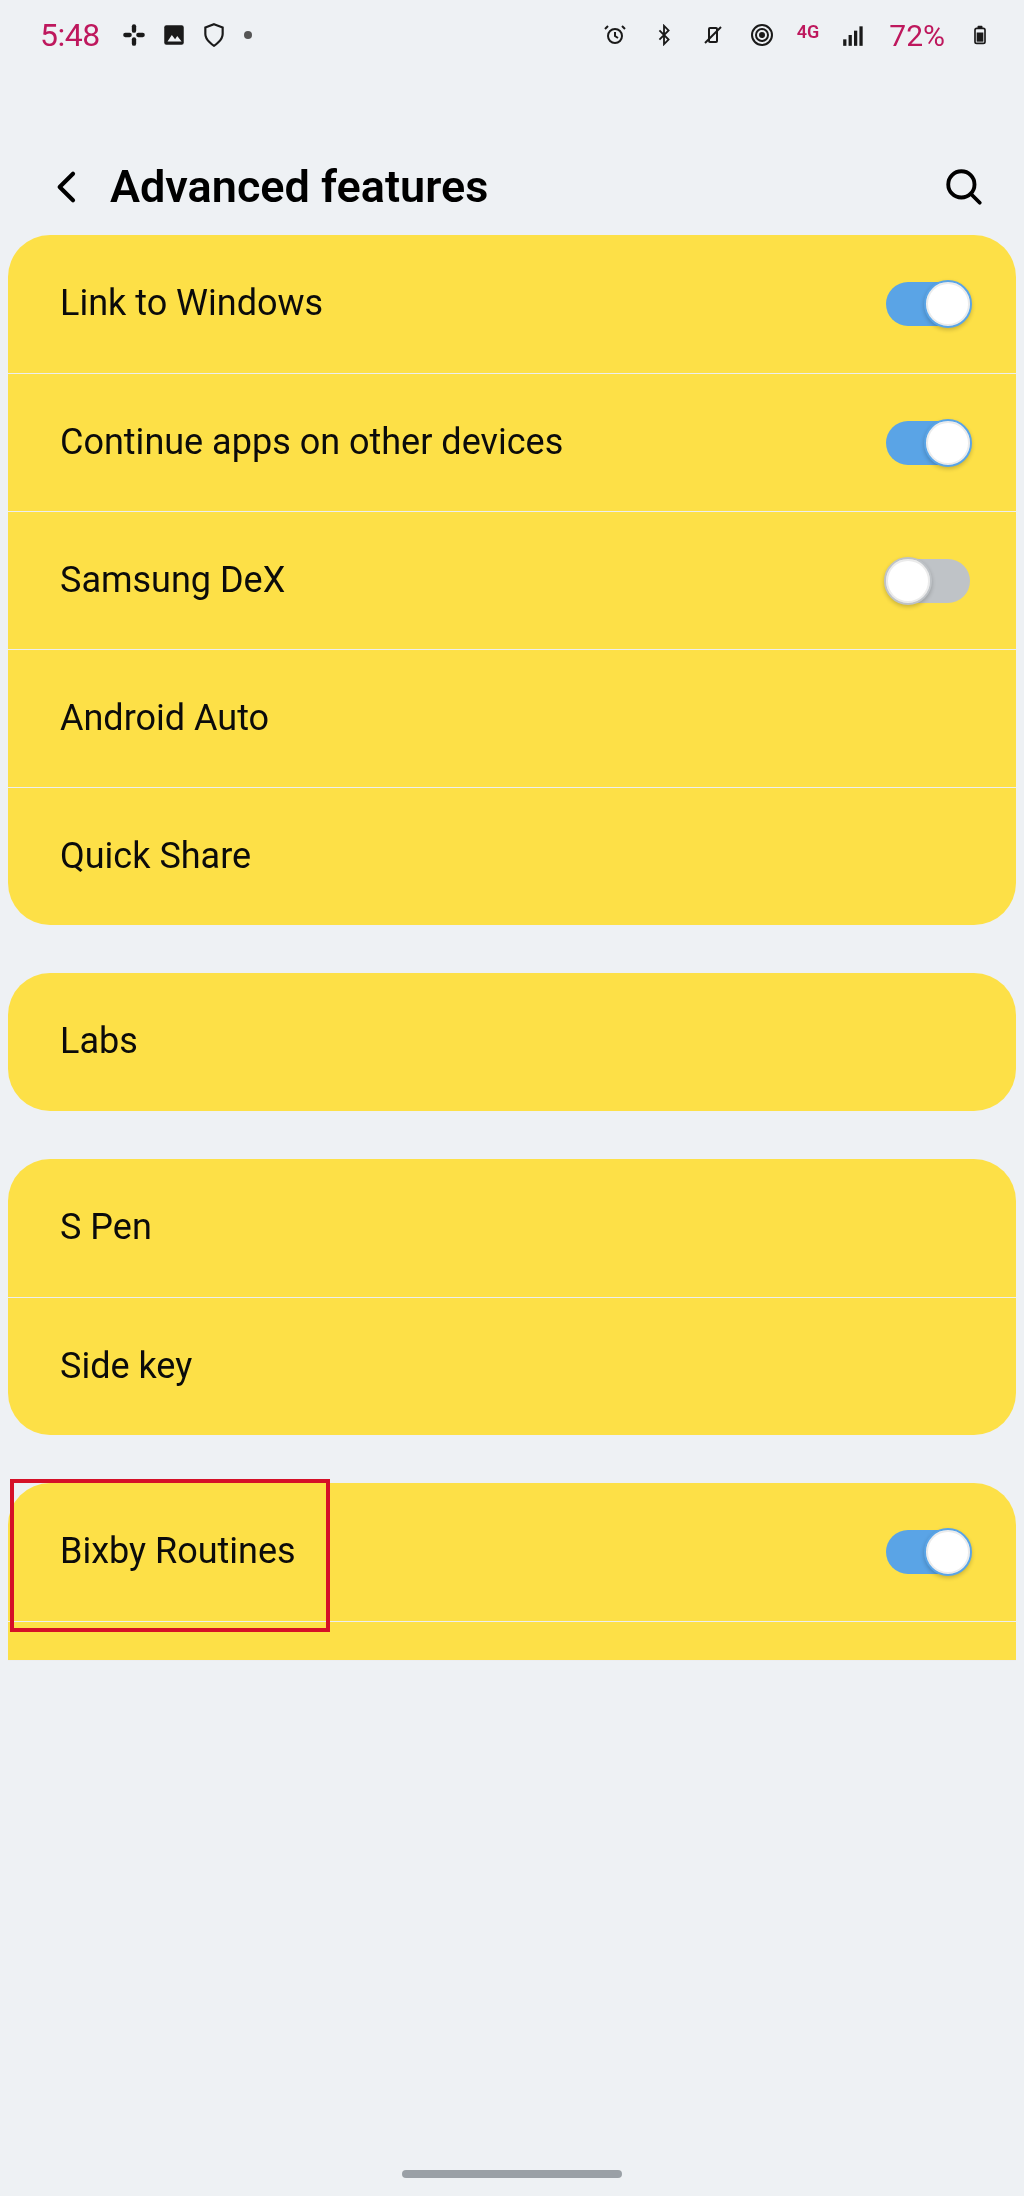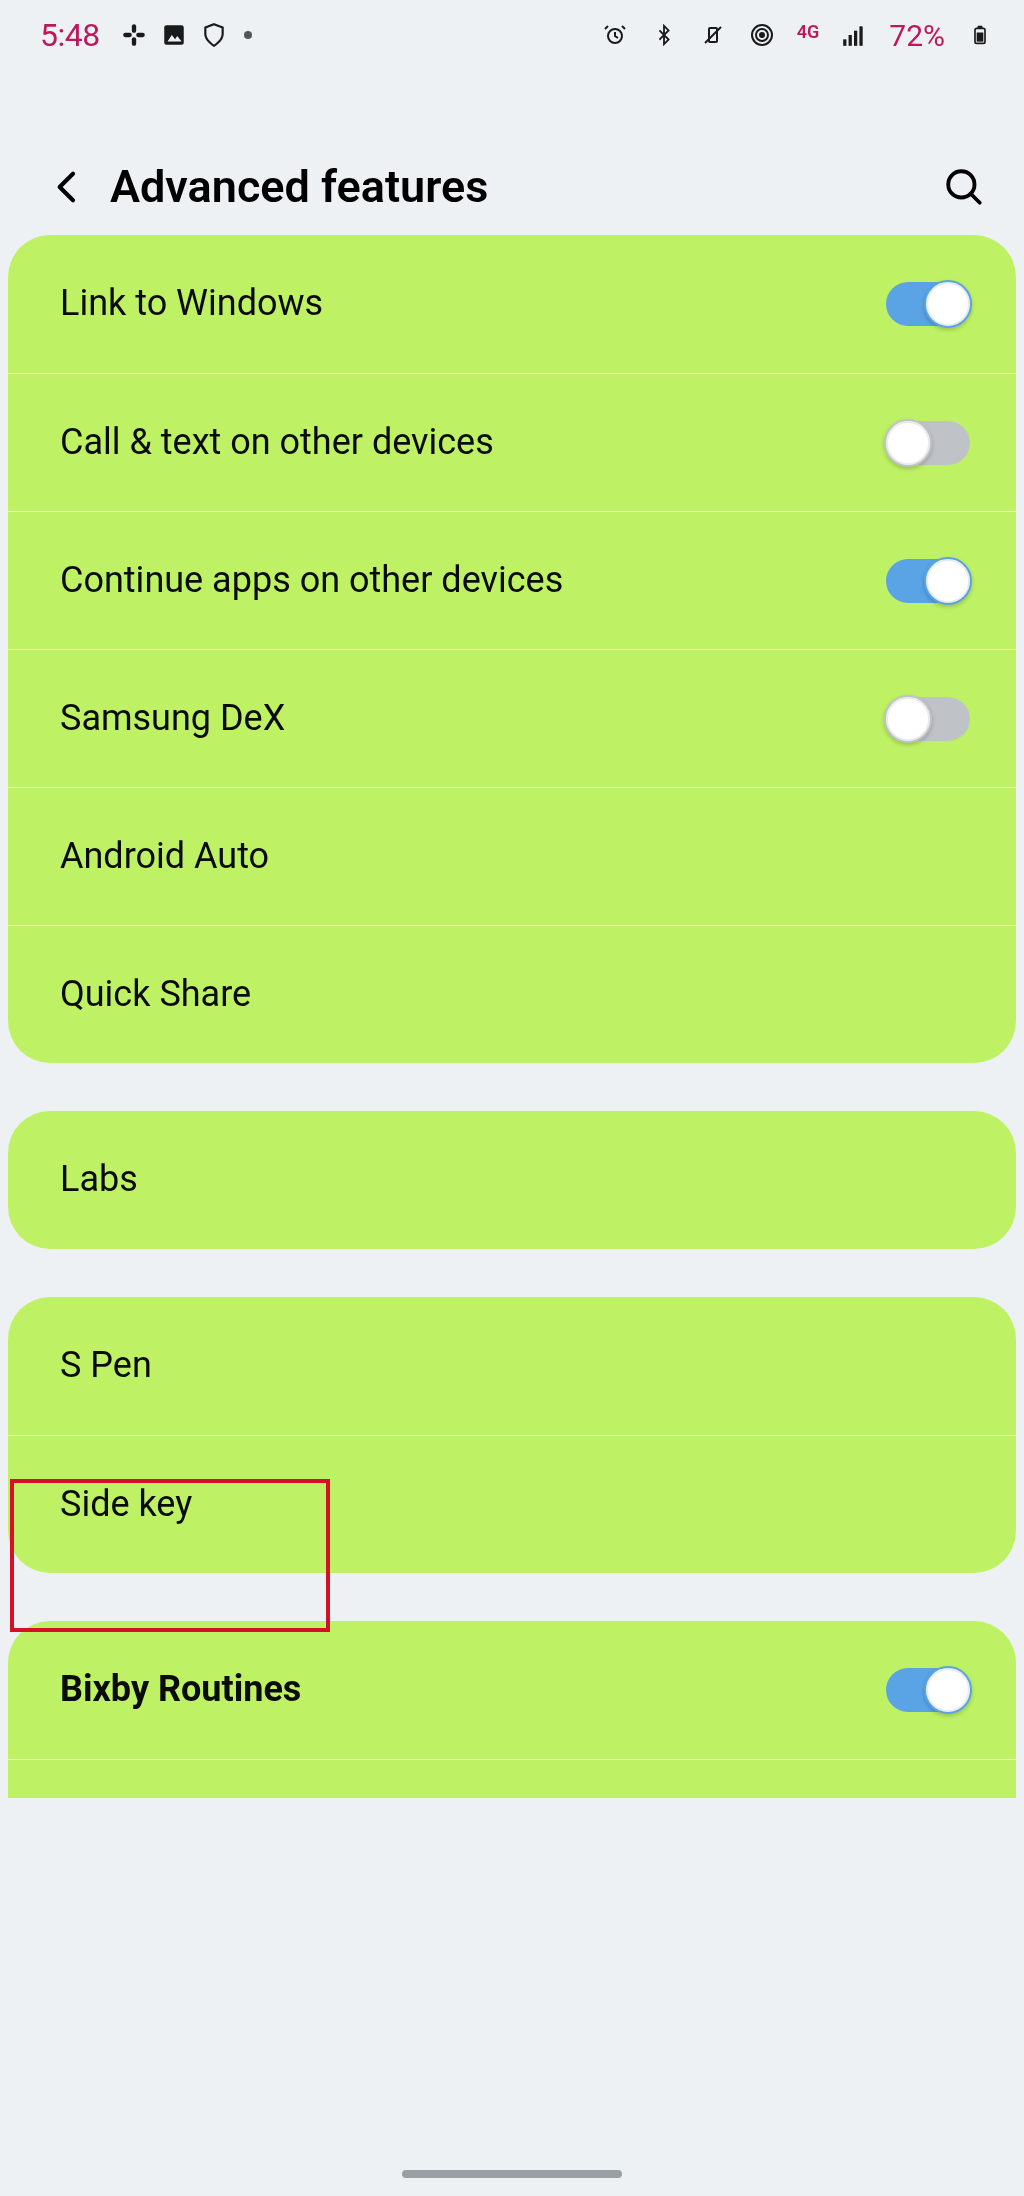--- a/index.html
+++ b/index.html
@@ -32,21 +32,21 @@
     display: flex;
     align-items: center;
     padding: 90px 36px 22px 44px;
   }
   .back { width: 48px; height: 48px; display: flex; align-items: center; justify-content: center; margin-right: 18px; }
   .title { font-size: 45px; font-weight: 600; flex: 1; }
   .search { width: 48px; height: 48px; display: flex; align-items: center; justify-content: center; }
 
   
   .card {
-    background: #bef264;
+    background: #fde047;
     border-radius: 42px;
     margin: 0 8px 48px 8px;
     overflow: hidden;
   }
   .row {
     display: flex;
     align-items: center;
     min-height: 138px;
     padding: 0 46px 0 52px;
     border-top: 1px solid #eceef0;
@@ -88,21 +88,21 @@
     position: absolute;
     bottom: 18px;
     left: 50%;
     transform: translateX(-50%);
     width: 220px;
     height: 8px;
     border-radius: 4px;
     background: #9aa0a6;
   }
 
-  .card.last { margin-bottom: 0; border-bottom-left-radius: 0; border-bottom-right-radius: 0; font-weight: bold; }
+  .card.last { margin-bottom: 0; border-bottom-left-radius: 0; border-bottom-right-radius: 0; }
   .card.last .row:last-child { border-bottom: 1px solid #eceef0; }
 </style>
 </head>
 <body>
 
 <div class="status-bar">
   <div class="status-left">
     <span class="time">5:48</span>
     <span class="sicon">
       <svg viewBox="0 0 24 24" width="26" height="26" fill="#1a1a1a">
@@ -191,82 +191,74 @@
   <div class="row">
     <div class="text">
         <span class="label">Link to Windows</span>
       </div>
     <div class="toggle on">
         <div class="knob"></div>
       </div>
   </div>
   <div class="row">
     <div class="text">
-        <span class="label">Call &amp; text on other devices</span>
+        <span class="label">Continue apps on other devices</span>
+      </div>
+    <div class="toggle on">
+        <div class="knob"></div>
+      </div>
+  </div>
+  <div class="row">
+    <div class="text">
+        <span class="label">Samsung DeX</span>
       </div>
     <div class="toggle off">
         <div class="knob"></div>
       </div>
   </div>
   <div class="row">
     <div class="text">
-        <span class="label">Continue apps on other devices</span>
+        <span class="label">Android Auto</span>
+      </div>
+  </div>
+  <div class="row">
+    <div class="text">
+        <span class="label">Quick Share</span>
+      </div>
+  </div>
+</div>
+
+<div class="card">
+  <div class="row">
+    <div class="text">
+        <span class="label">Labs</span>
+      </div>
+  </div>
+</div>
+
+<div class="card">
+  <div class="row">
+    <div class="text">
+        <span class="label">S Pen</span>
+      </div>
+  </div>
+  <div class="row">
+    <div class="text">
+        <span class="label">Side key</span>
+      </div>
+  </div>
+</div>
+
+<div class="card last">
+  <div class="row">
+    <div class="text">
+        <span class="label">Bixby Routines</span>
       </div>
     <div class="toggle on">
         <div class="knob"></div>
       </div>
   </div>
-  <div class="row">
-    <div class="text">
-        <span class="label">Samsung DeX</span>
-      </div>
-    <div class="toggle off">
-        <div class="knob"></div>
-      </div>
-  </div>
-  <div class="row">
-    <div class="text">
-        <span class="label">Android Auto</span>
-      </div>
-  </div>
-  <div class="row">
-    <div class="text">
-        <span class="label">Quick Share</span>
-      </div>
-  </div>
-</div>
-
-<div class="card">
-  <div class="row">
-    <div class="text">
-        <span class="label">Labs</span>
-      </div>
-  </div>
-</div>
-
-<div class="card">
-  <div class="row">
-    <div class="text">
-        <span class="label">S Pen</span>
-      </div>
-  </div>
-  <div class="row">
-    <div class="text">
-        <span class="label">Side key</span>
-      </div>
-  </div>
-</div>
-
-<div class="card last">
-  <div class="row">
-    <div class="text">
-        <span class="label">Bixby Routines</span>
-      </div>
-    <div class="toggle on">
-        <div class="knob"></div>
-      </div>
-  </div>
   <div class="row" style="min-height:40px;"></div>
 </div>
 
 <div class="highlight-box"></div>
 
 <div class="nav-handle"></div>
 
 </body></html>

